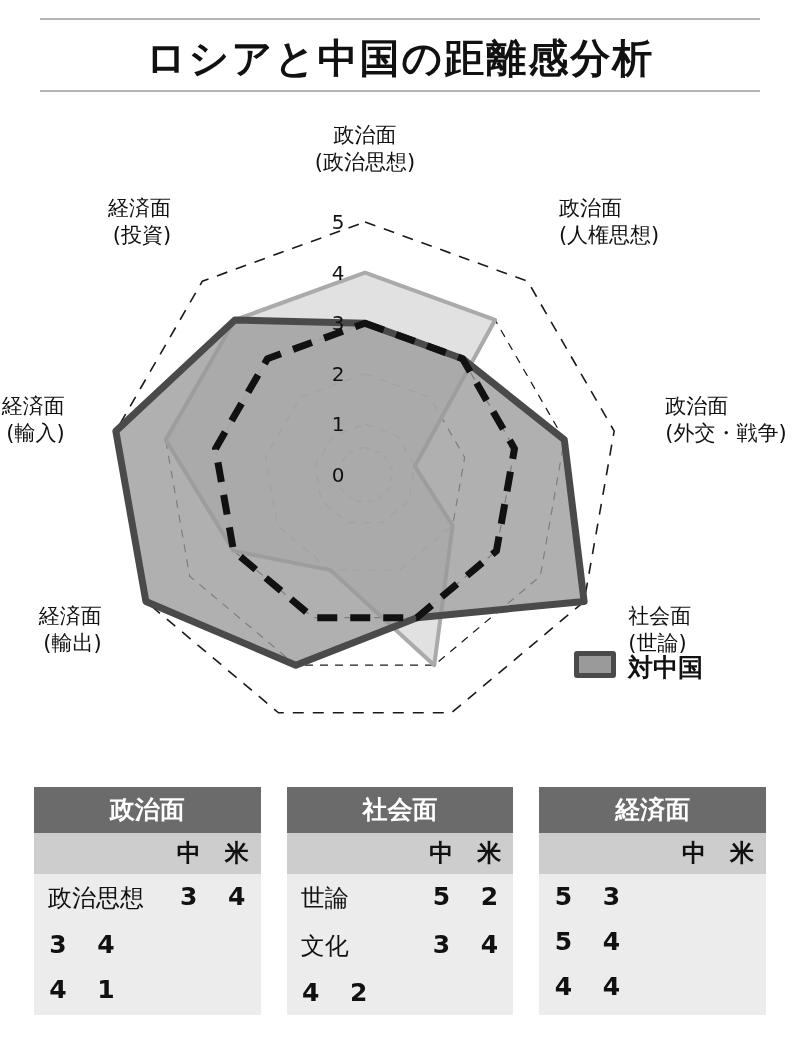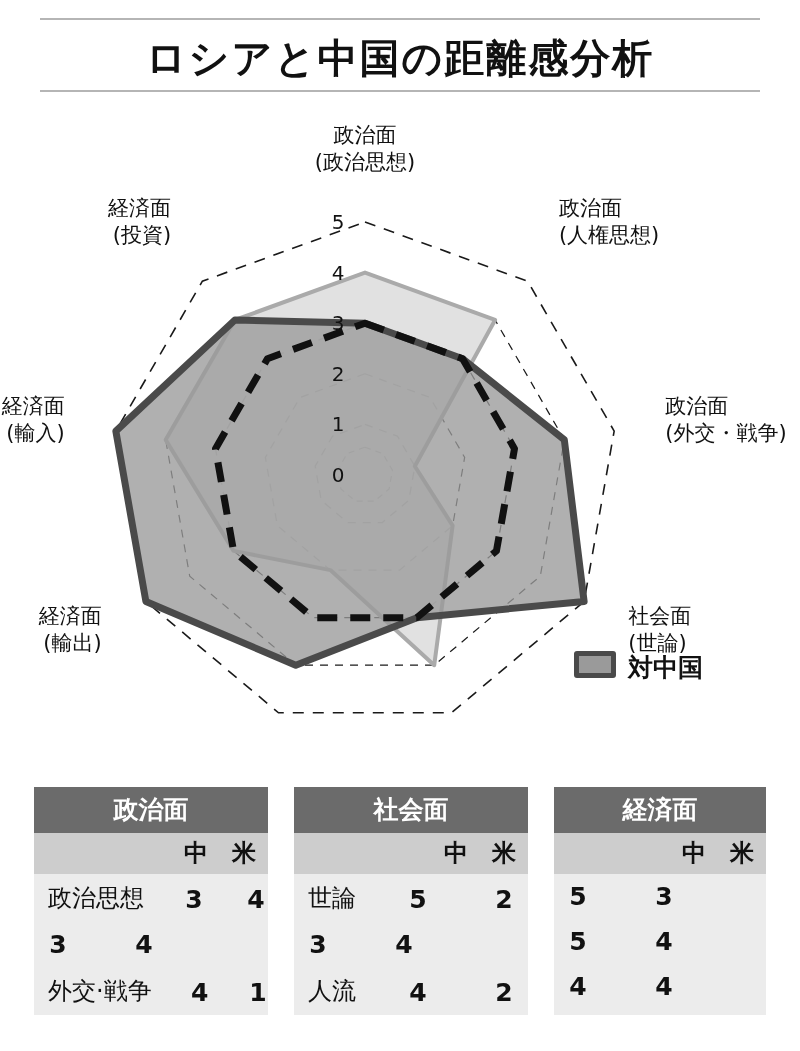--- a/index.html
+++ b/index.html
@@ -108,24 +108,23 @@
     font-family: "DejaVu Sans", "Liberation Sans", sans-serif;
   }
   .tbl-subhead {
     background: #cdcdcd;
     display: flex;
     align-items: center;
     padding: 4px 0 5px 0;
   }
   .tbl-row {
     display: flex;
-    align-items: flex-end;
+    align-items: flex-start;
     background: #ececec;
     padding: 8px 0 8px 0;
-    gap: 38px;
   }
   .c-label {
     flex: 1 1 auto;
     padding-left: 14px;
     font-size: 24px;
     font-family: "DejaVu Sans", "Liberation Sans", sans-serif;
     color: #111111;
     white-space: nowrap;
   }
   .c-val {
@@ -239,43 +238,42 @@
       <div class="tbl-row">
         <span class="c-label">政治思想</span>
         <span class="c-val">3</span>
         <span class="c-val">4</span>
       </div>
       <div class="tbl-row">
         <span class="c-val">3</span>
         <span class="c-val">4</span>
       </div>
       <div class="tbl-row">
-        <span class="c-label">外交·戦争</span>
         <span class="c-val">4</span>
         <span class="c-val">1</span>
       </div>
     </div>
     <div class="data-table">
       <div class="tbl-title">社会面</div>
       <div class="tbl-subhead">
         <span class="spacer"></span>
         <span class="c-head">中</span>
         <span class="c-head">米</span>
       </div>
       <div class="tbl-row">
         <span class="c-label">世論</span>
         <span class="c-val">5</span>
         <span class="c-val">2</span>
       </div>
       <div class="tbl-row">
-        <span class="c-val">3</span>
-        <span class="c-val">4</span>
-      </div>
-      <div class="tbl-row">
-        <span class="c-label">人流</span>
+        <span class="c-label">文化</span>
+        <span class="c-val">3</span>
+        <span class="c-val">4</span>
+      </div>
+      <div class="tbl-row">
         <span class="c-val">4</span>
         <span class="c-val">2</span>
       </div>
     </div>
     <div class="data-table">
       <div class="tbl-title">経済面</div>
       <div class="tbl-subhead">
         <span class="spacer"></span>
         <span class="c-head">中</span>
         <span class="c-head">米</span>

